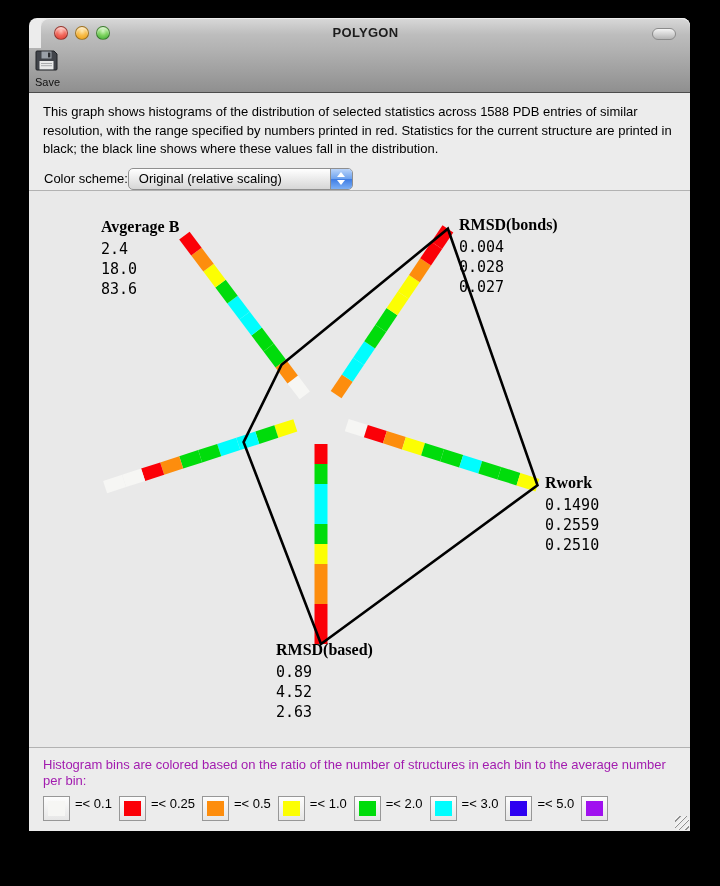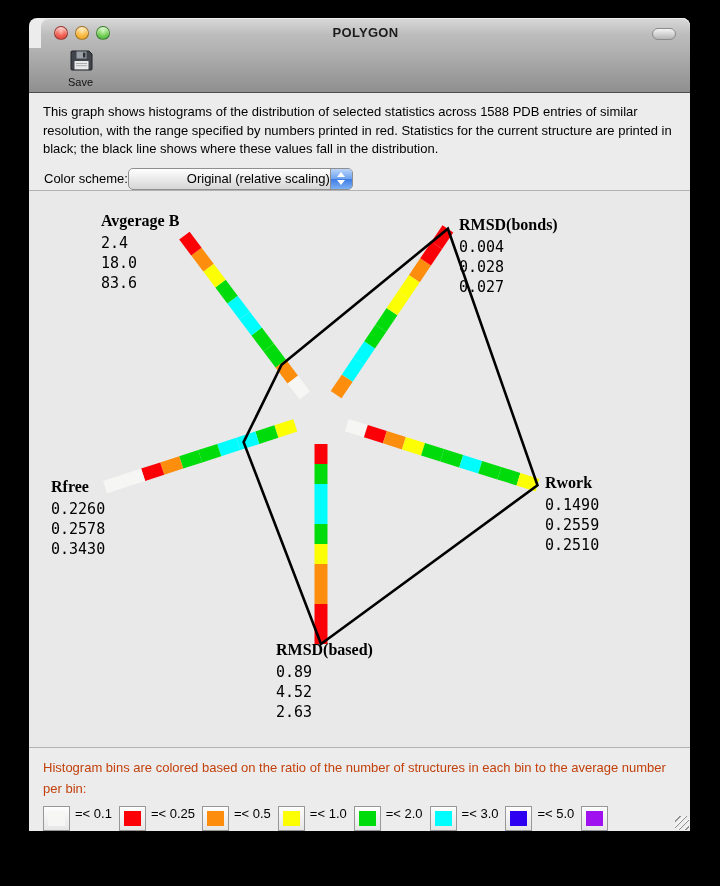--- a/index.html
+++ b/index.html
@@ -32,33 +32,32 @@
   .pill{
     position:absolute;right:14px;top:10px;width:24px;height:12px;border-radius:7px;
     background:linear-gradient(#f4f4f4,#b5b5b5);border:1px solid #8b8b8b;box-sizing:border-box;
   }
   
   .toolbar{
     height:45px;position:relative;
     background:linear-gradient(#b3b3b3,#8f8f8f);
     border-bottom:1px solid #4c4c4c;box-sizing:border-box;
   }
-  .save-btn{position:absolute;left:20px;top:2px;width:44px;text-align:right;cursor:default;}
+  .save-btn{position:absolute;left:6px;top:2px;width:44px;text-align:left;cursor:default;}
   .save-btn .lbl{font-size:11px;color:#111;margin-top:1px;}
   
   .desc-panel{height:97px;padding:10px 14px 0;box-sizing:border-box;}
   .desc-text{font-size:13px;line-height:18.5px;color:#000;margin:0;width:636px;}
   .scheme-row{display:flex;align-items:center;margin-top:9px;margin-left:1px;}
   .scheme-label{font-size:13px;color:#000;}
   .popup{
     width:225px;height:22px;border:1px solid #8f8f8f;border-radius:5px;box-sizing:border-box;
     background:linear-gradient(#ffffff,#d6d6d6);
     display:flex;align-items:center;position:relative;
     box-shadow:0 1px 1px rgba(255,255,255,.7);
-    padding-left:48px;
   }
   .popup .sel{font-size:13px;color:#000;padding-left:10px;flex:1;white-space:nowrap;overflow:hidden;}
   .stepper{
     width:21px;height:20px;border-radius:0 4px 4px 0;margin-right:0;
     background:linear-gradient(#b9d4fa 0%,#6fa3ef 48%,#3f7de4 52%,#7db0f5 100%);
     border-left:1px solid #8f8f8f;
     display:flex;flex-direction:column;align-items:center;justify-content:center;gap:3px;
   }
   .arr{width:0;height:0;border-left:4px solid transparent;border-right:4px solid transparent;}
   .arr.up{border-bottom:5px solid #fff;}
@@ -68,21 +67,21 @@
     position:relative;height:556px;background:#e9e9e9;
     border-top:1px solid #b2b2b2;border-bottom:1px solid #b2b2b2;
   }
   .chart-panel svg{position:absolute;left:0;top:0;}
   .stat{position:absolute;line-height:20px;}
   .stat .stat-label{font-family:"Liberation Serif",serif;font-weight:700;font-size:16px;color:#000;margin-bottom:2px;}
   .stat .v{font-family:"DejaVu Sans Mono",monospace;font-size:15px;color:#000;}
   .stat .v.red{color:#000000;}
   
   .legend-panel{height:83px;padding:9px 14px 0;box-sizing:border-box;position:relative;}
-  .legend-text{font-size:13px;line-height:21px;color:#c2410c;margin:0;width:640px;}
+  .legend-text{font-size:13px;line-height:16px;color:#a21caf;margin:0;width:640px;}
   .legend-row{display:flex;align-items:center;gap:7px;margin-top:7px;}
   .bin{display:flex;align-items:flex-start;gap:5px;}
   .swatch-box{
     width:27px;height:25px;border:1px solid #979797;box-sizing:border-box;
     background:linear-gradient(#fdfdfd,#e6e6e6);
     display:flex;align-items:center;justify-content:center;
   }
   .swatch-color{width:17px;height:15px;}
   .bin-label{font-size:13px;color:#000;white-space:nowrap;}
   .resize-grip{
@@ -192,21 +191,21 @@
           <polygon points="207.2,246.7 188.2,252.9 192.2,265.2 211.3,259.1" fill="#00fdfe"></polygon>
           <polygon points="188.2,252.9 169.2,259.1 173.2,271.4 192.2,265.2" fill="#00dc0b"></polygon>
           <polygon points="169.2,259.1 150.2,265.2 154.2,277.6 173.2,271.4" fill="#00dc0b"></polygon>
           <polygon points="150.2,265.2 131.2,271.4 135.2,283.8 154.2,277.6" fill="#fd8d0d"></polygon>
           <polygon points="131.2,271.4 112.1,277.6 116.2,290.0 135.2,283.8" fill="#fb0007"></polygon>
           <polygon points="112.1,277.6 93.1,283.8 97.1,296.1 116.2,290.0" fill="#f6f6f4"></polygon>
           <polygon points="93.1,283.8 74.1,290.0 78.1,302.3 97.1,296.1" fill="#f6f6f4"></polygon>
         </g>
         <polygon points="252.6,173.8 418.9,37.8 508.5,294.3 292.0,453.0 214.6,251.1" fill="none" stroke="#000000" stroke-width="2.6" stroke-linejoin="miter"></polygon>
       </svg>
-      <div class="stat" style="left: 72px; top: 20px;">
+      <div class="stat" style="left: 72px; top: 26px;">
         <div class="stat-label">Avgerage B</div>
         <div class="v red">2.4</div>
         <div class="v">18.0</div>
         <div class="v red">83.6</div>
       </div>
       <div class="stat" style="left: 430px; top: 24px;">
         <div class="stat-label">RMSD(bonds)</div>
         <div class="v red">0.004</div>
         <div class="v">0.028</div>
         <div class="v red">0.027</div>
@@ -216,26 +215,20 @@
         <div class="v red">0.1490</div>
         <div class="v">0.2559</div>
         <div class="v red">0.2510</div>
       </div>
       <div class="stat" style="left: 247px; top: 449px;">
         <div class="stat-label">RMSD(based)</div>
         <div class="v red">0.89</div>
         <div class="v">4.52</div>
         <div class="v red">2.63</div>
       </div>
-      <div class="stat" style="left: 22px; top: 286px;">
-        <div class="stat-label">Rfree</div>
-        <div class="v red">0.2260</div>
-        <div class="v">0.2578</div>
-        <div class="v red">0.3430</div>
-      </div>
     </div>
 
   <div class="legend-panel">
     <p class="legend-text">Histogram bins are colored based on the ratio of the number of structures in each bin to the average number per bin:</p>
     <div class="legend-row" id="legend-row">
         <div class="bin">
           <div class="swatch-box">
             <div class="swatch-color" style="background: rgb(246, 246, 244);"></div>
           </div>
           <span class="bin-label">=&lt; 0.1</span>

